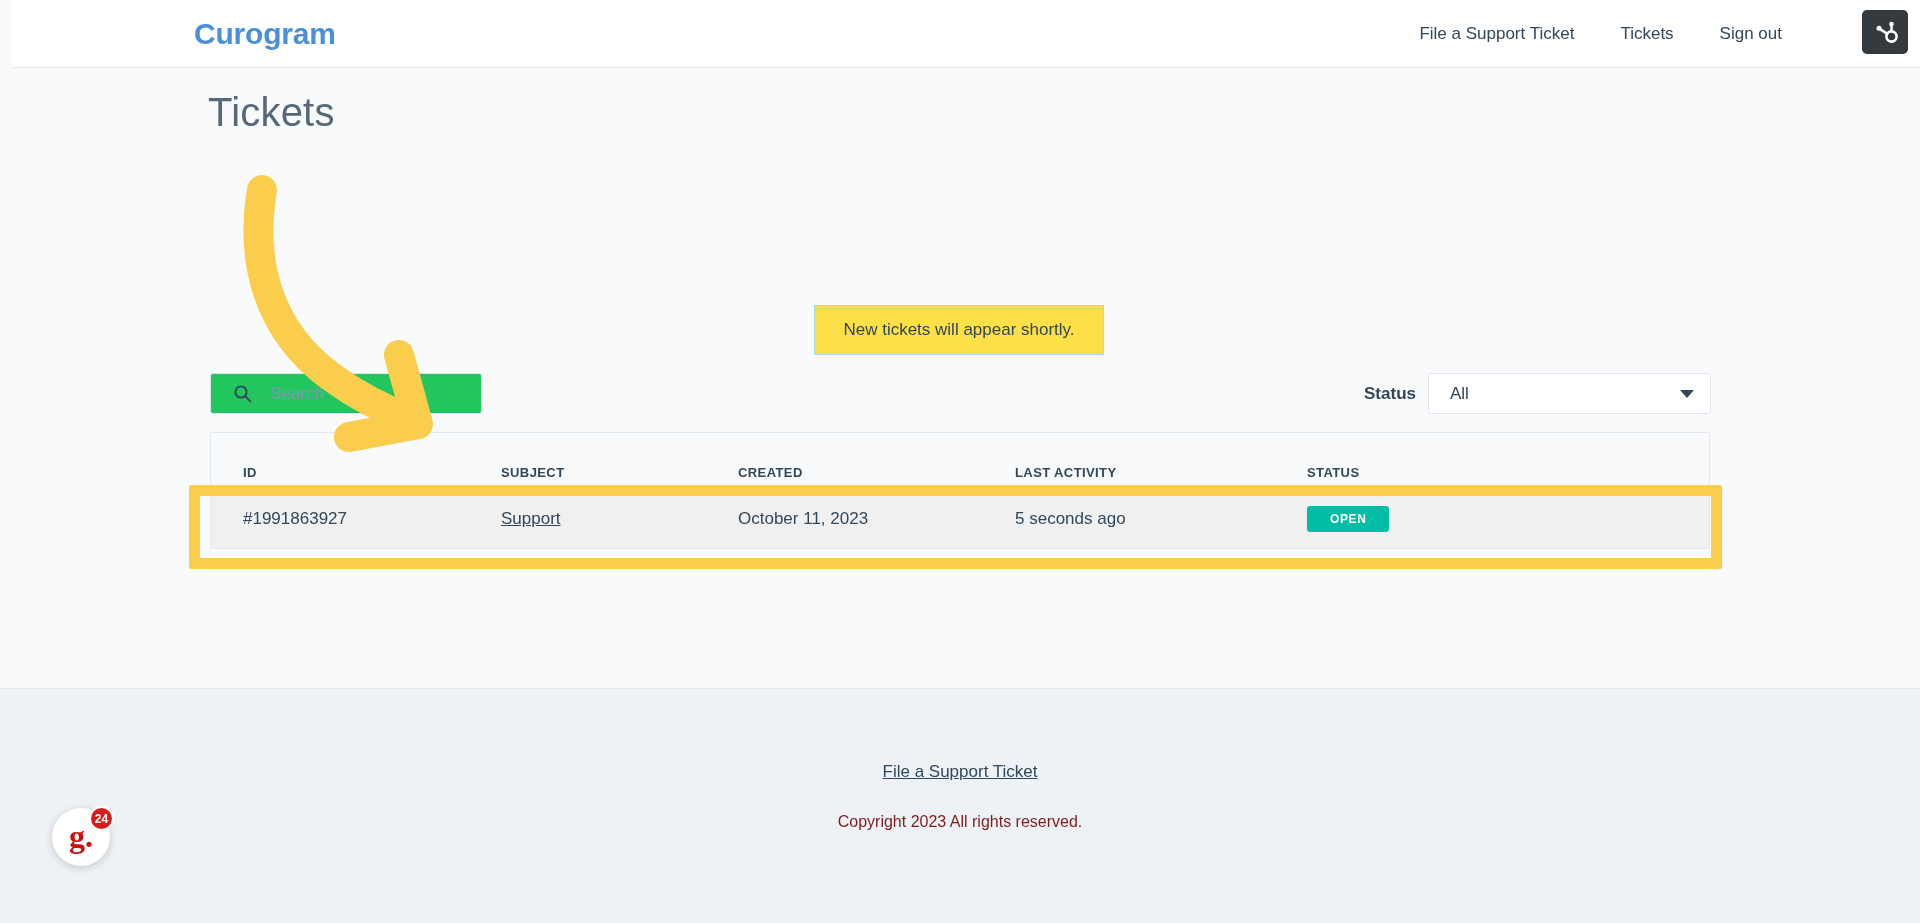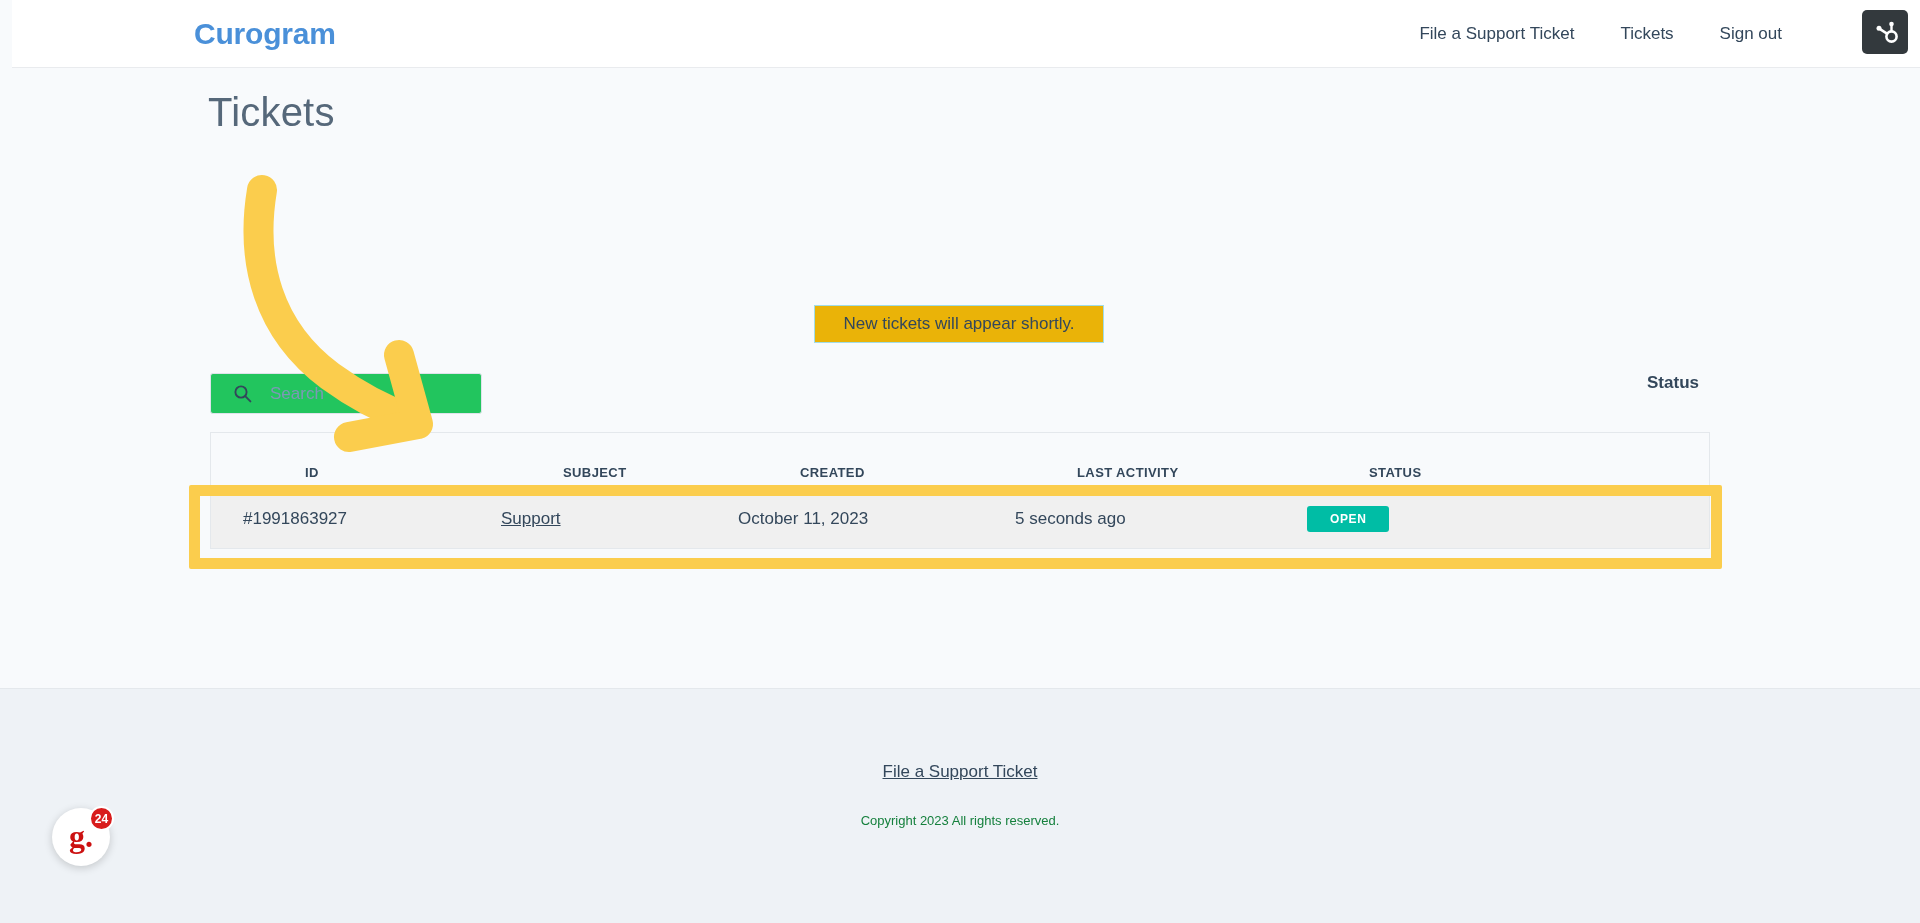--- a/index.html
+++ b/index.html
@@ -100,22 +100,22 @@
     font-weight: 400;
     color: #56687a;
     letter-spacing: 0.2px;
   }
 
   .notice {
     position: absolute;
     left: 814px;
     top: 305px;
     width: 290px;
-    height: 38px;
-    background: #eab308;
+    height: 50px;
+    background: #fde047;
     border: 1px solid #a1dce8;
     display: flex;
     align-items: center;
     justify-content: center;
   }
   .notice-text {
     font-size: 17px;
     color: #33475b;
     white-space: nowrap;
   }
@@ -189,21 +189,20 @@
     width: 1500px;
     background: #f8fafc;
     border: 1px solid #e4e8ec;
   }
   .thead {
     display: flex;
     height: 55px;
     align-items: flex-end;
     padding-bottom: 8px;
     background: #f8fafc;
-    justify-content: flex-end;
   }
   .th {
     font-size: 13px;
     font-weight: bold;
     color: #33475b;
     letter-spacing: 0.4px;
   }
   .trow {
     display: flex;
     height: 60px;
@@ -255,22 +254,22 @@
     font-size: 17px;
     color: #33475b;
     text-decoration: underline;
     cursor: pointer;
   }
   .footer-copy {
     position: absolute;
     top: 124px;
     left: 0; right: 0;
     text-align: center;
-    font-size: 13px;
-    color: #15803d;
+    font-size: 16px;
+    color: #7f1d1d;
   }
 
   
   .chat-widget {
     position: absolute;
     left: 52px;
     top: 808px;
     width: 58px;
     height: 58px;
     background: #ffffff;
@@ -367,20 +366,24 @@
       <svg width="19" height="19" viewBox="0 0 19 19" aria-hidden="true">
         <circle cx="8" cy="8" r="5.6" fill="none" stroke="#33475b" stroke-width="1.9"></circle>
         <line x1="12.2" y1="12.2" x2="17.4" y2="17.4" stroke="#33475b" stroke-width="1.9" stroke-linecap="round"></line>
       </svg>
     </span>
     <input class="search-input" type="text" placeholder="Search" style="">
   </div>
 
   <div class="status-wrap">
     <span class="status-label">Status</span>
+    <div class="status-select">
+      <span class="status-value">All</span>
+      <span class="caret"></span>
+    </div>
   </div>
 
   <div class="table">
     <div class="thead">
       <div class="th c-id">ID</div>
       <div class="th c-subject">SUBJECT</div>
       <div class="th c-created">CREATED</div>
       <div class="th c-act">LAST ACTIVITY</div>
       <div class="th c-status">STATUS</div>
     </div>

